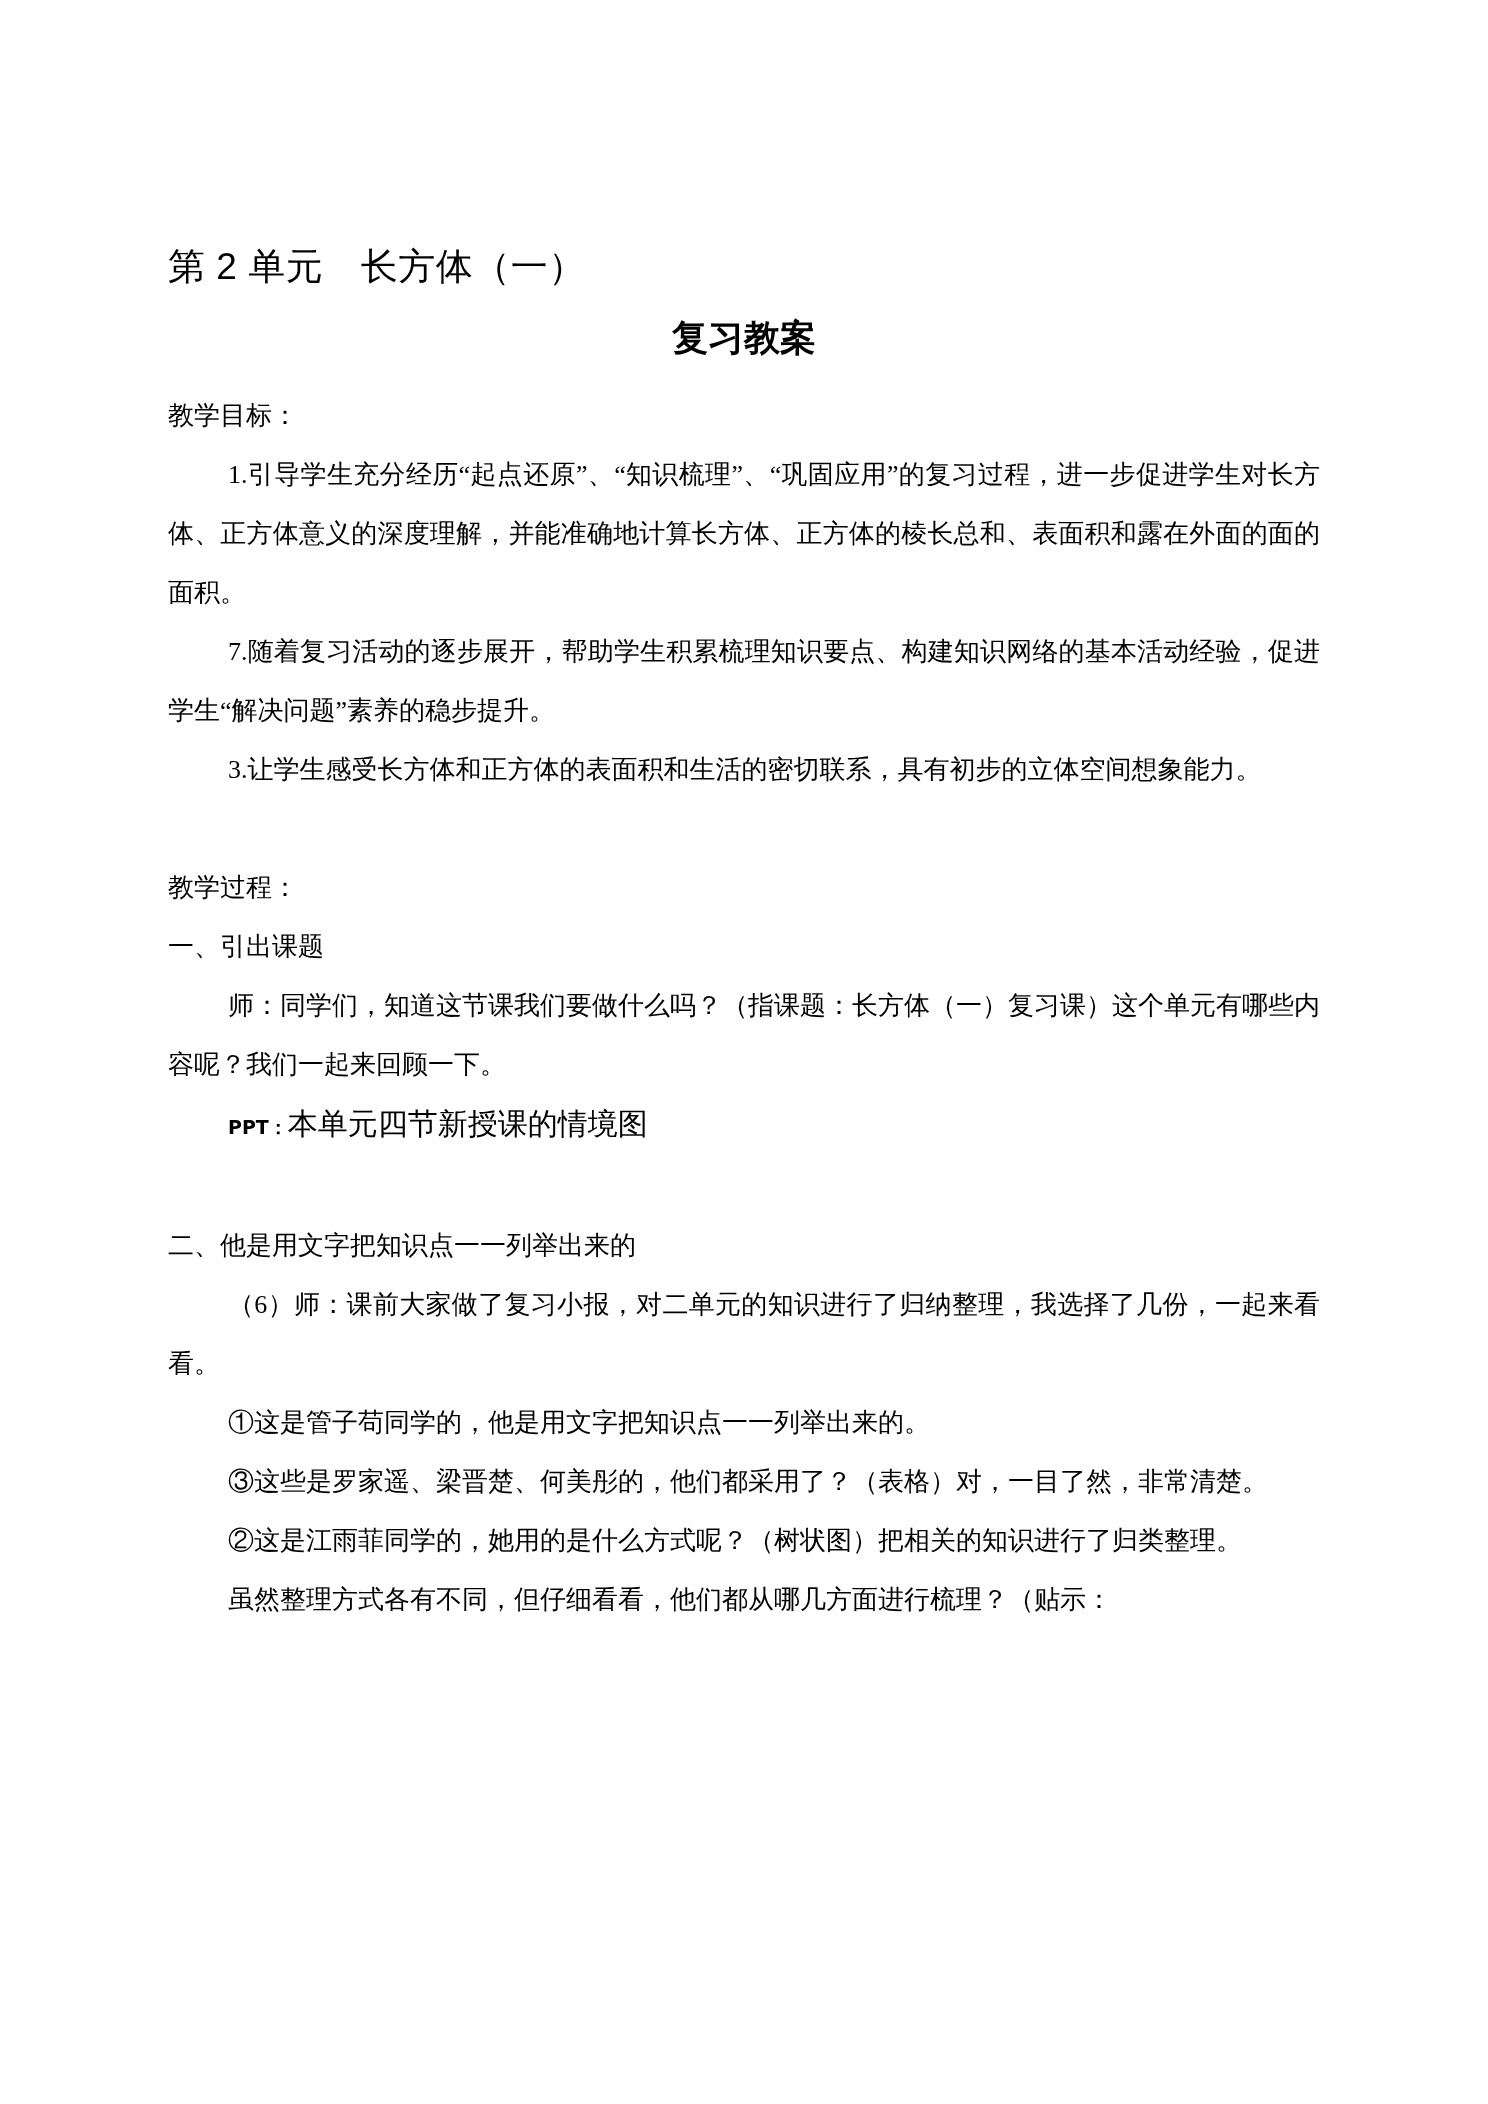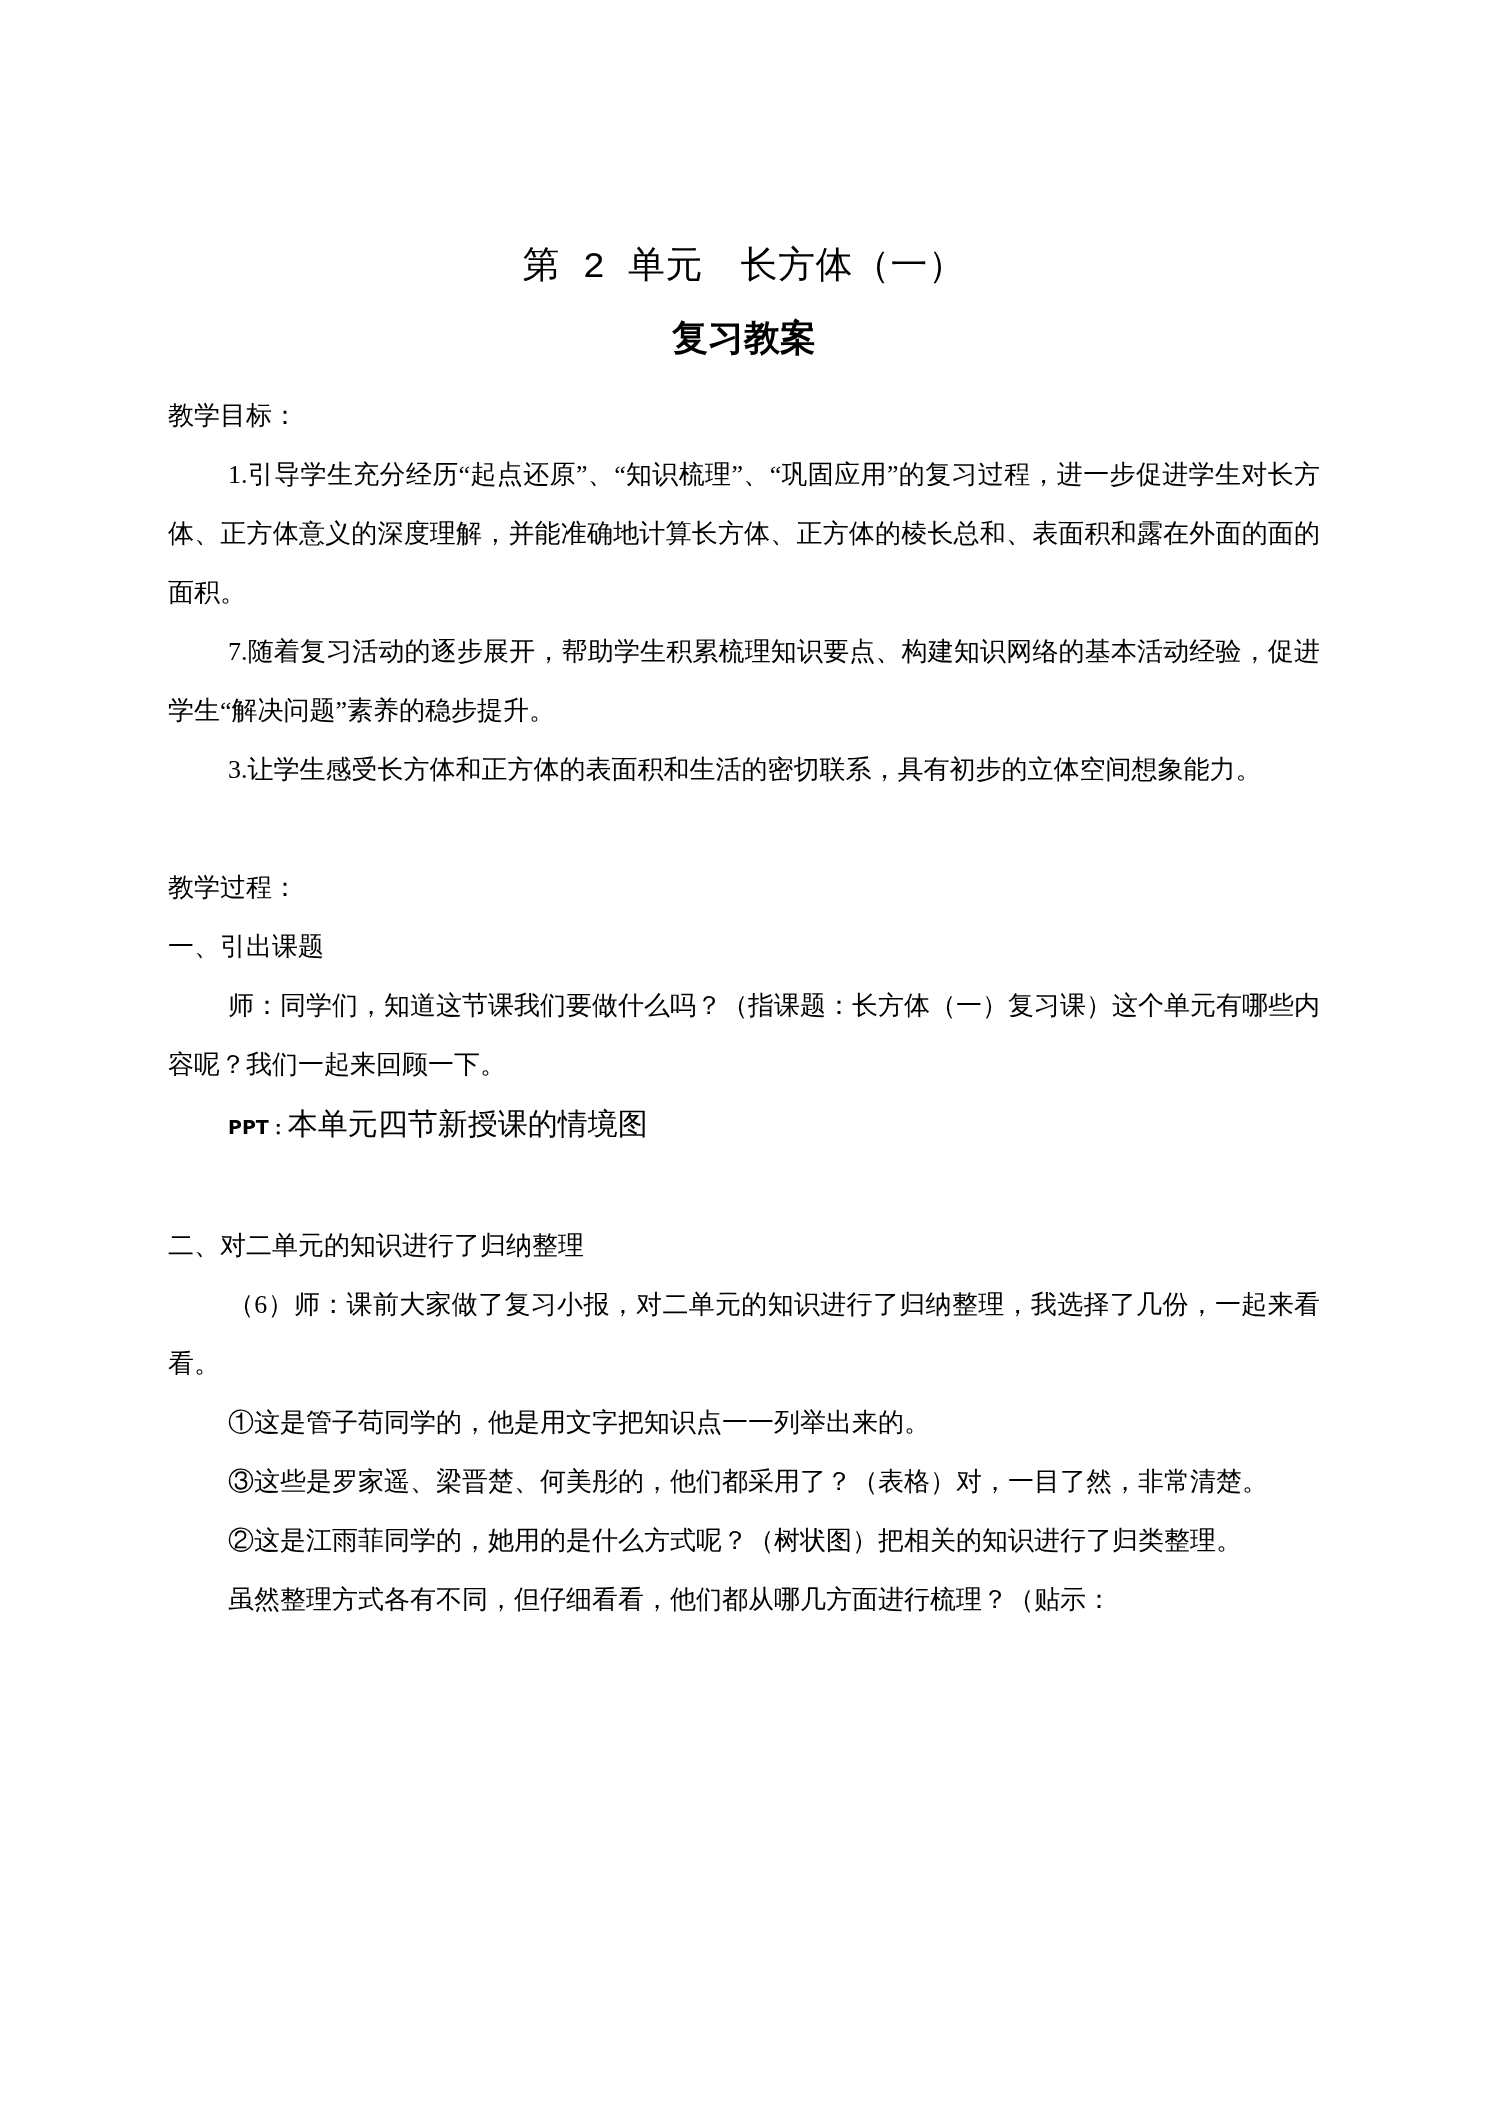--- a/index.html
+++ b/index.html
@@ -28,25 +28,24 @@
     position: absolute;
     left: 168px;
     top: 236px;
     width: 1152px;
   }
 
   
   .doc-title {
     font-size: 37px;
     line-height: 62px;
-    text-align: center;
     letter-spacing: 0.5px;
     margin: 0 0 8px 0;
     font-weight: normal;
-    font-family: Liberation Mono, monospace;
+    font-family: Liberation Sans, sans-serif;
   }
   .doc-subtitle {
     font-size: 36px;
     line-height: 64px;
     text-align: center;
     font-weight: bold;
     margin: 0 0 16px 0;
     font-family: "DejaVu Sans", "Liberation Sans", sans-serif;
   }
 
@@ -117,21 +116,21 @@
 
     <p class="para indent">师：同学们，知道这节课我们要做什么吗？（指课题：长方体（一）复习课）这个单元有哪些内容呢？我们一起来回顾一下。</p>
 
     <p class="ppt-line">
       <span class="ppt-label">PPT：</span><span>本单元四节新授课的情境图</span>
     </p>
 
 
     <p class="para blank"></p>
 
-    <p class="para">二、对二单元的知识进行了归纳整理</p>
+    <p class="para">二、他是用文字把知识点一一列举出来的</p>
 
     <p class="para indent">（6）师：课前大家做了复习小报，对二单元的知识进行了归纳整理，我选择了几份，一起来看看。</p>
 
     <p class="para indent">①这是管子苟同学的，他是用文字把知识点一一列举出来的。</p>
 
     <p class="para indent">③这些是罗家遥、梁晋楚、何美彤的，他们都采用了？（表格）对，一目了然，非常清楚。</p>
 
     <p class="para indent">②这是江雨菲同学的，她用的是什么方式呢？（树状图）把相关的知识进行了归类整理。</p>
 
     <p class="para indent">虽然整理方式各有不同，但仔细看看，他们都从哪几方面进行梳理？（贴示：</p>

